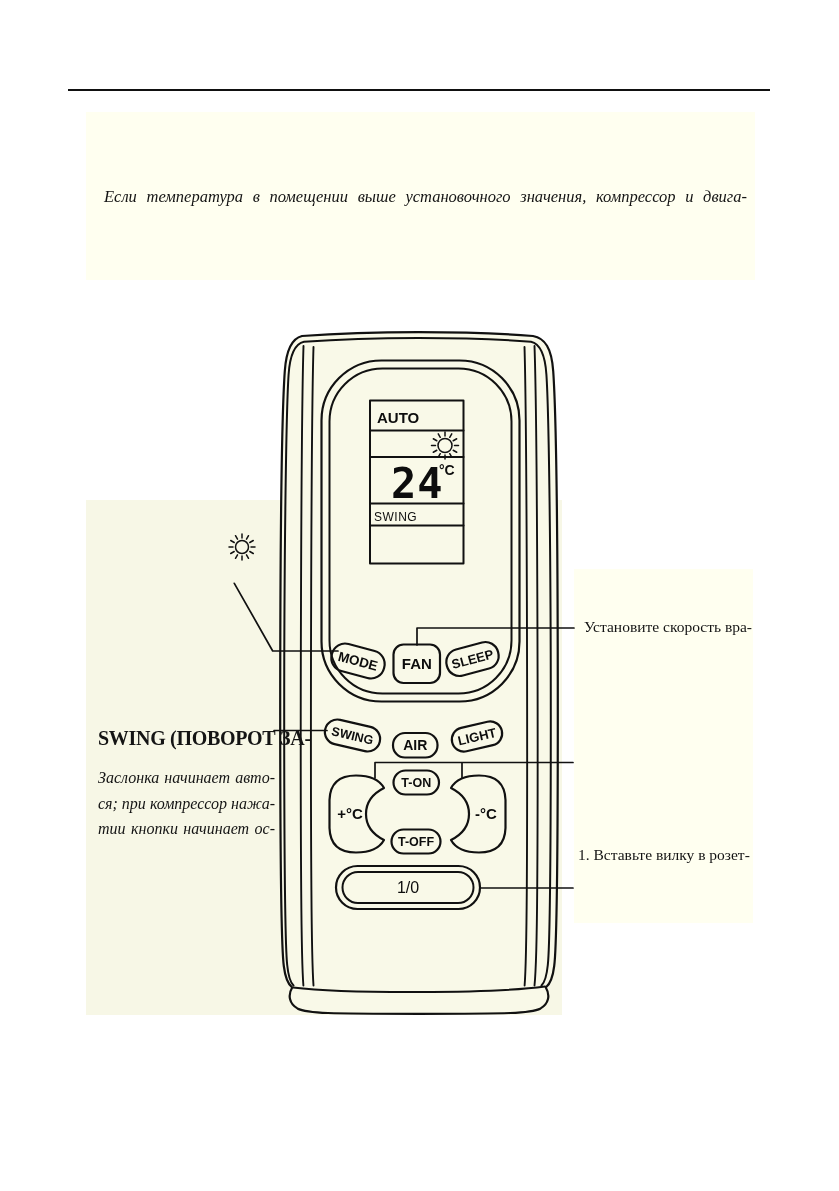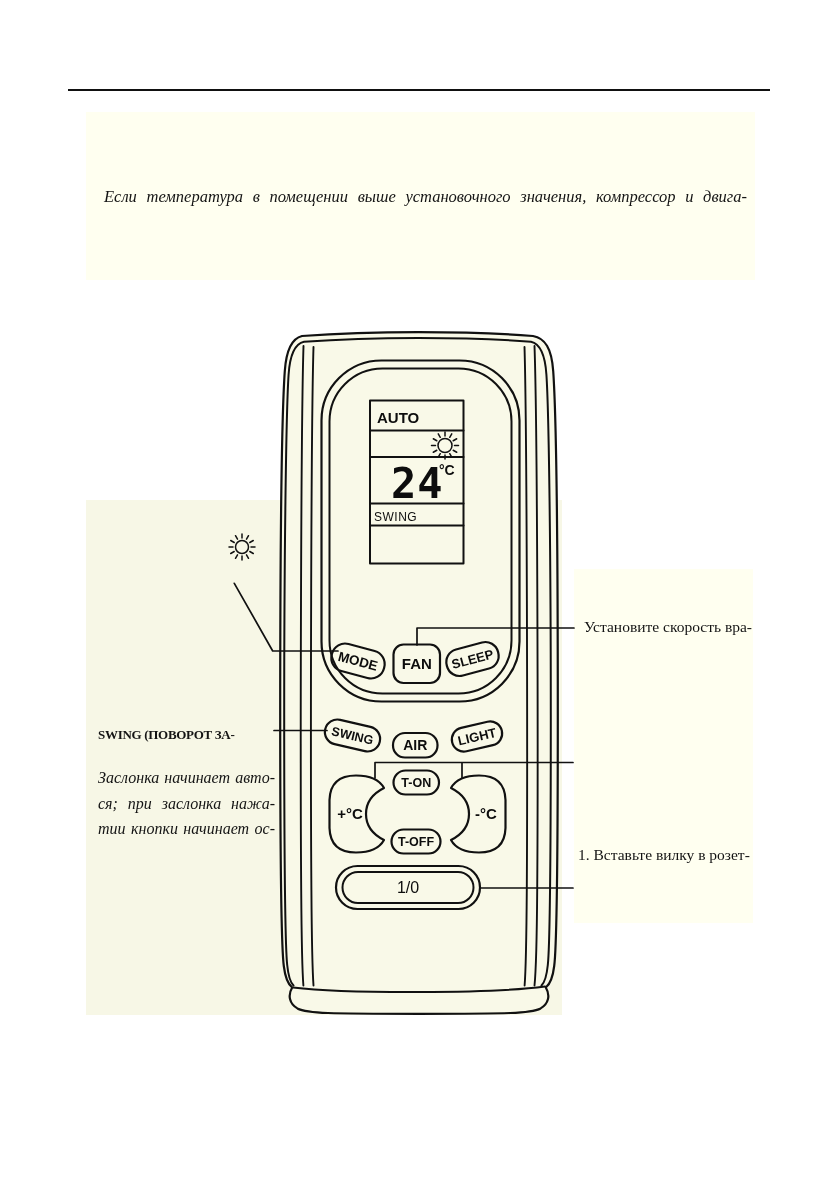--- a/index.html
+++ b/index.html
@@ -150,21 +150,21 @@
     <text class="btn-label" font-size="13" text-anchor="middle" transform="translate(477,736.5) rotate(-13)" y="4.6">LIGHT</text>
 
     <text class="btn-label" font-size="12.5" text-anchor="middle" x="416.3" y="787">T-ON</text>
     <text class="btn-label" font-size="12.5" text-anchor="middle" x="416" y="846">T-OFF</text>
     <text class="btn-label" font-size="15" text-anchor="middle" x="350" y="819">+°C</text>
     <text class="btn-label" font-size="15" text-anchor="middle" x="486" y="819">-°C</text>
     <text font-family="Liberation Sans, sans-serif" font-weight="500" font-size="16" text-anchor="middle" x="408" y="893">1/0</text>
   </g>
 </svg>
 
-<div class="abs sertext nowrap" style="left:98px;top:727px;font-size:13px;font-weight:700;letter-spacing:-0.3px;">SWING (ПОВОРОТ ЗА-</div>
+<div class="abs sertext nowrap" style="left:98px;top:727px;font-size:20px;font-weight:700;letter-spacing:-0.3px;">SWING (ПОВОРОТ ЗА-</div>
 <div class="abs" style="left:98px;top:765px;width:177px;font-size:16px;line-height:25.5px;">
   <div class="sertext just">Заслонка начинает авто-</div>
-  <div class="sertext just">ся; при заслонка нажа-</div>
+  <div class="sertext just">ся; при компрессор нажа-</div>
   <div class="sertext just">тии кнопки начинает ос-</div>
 </div>
 
 <div class="abs sertext nowrap" style="left:584px;top:618px;font-size:15.5px;">Установите скорость вра-</div>
 <div class="abs sertext nowrap" style="left:578px;top:846px;font-size:15.5px;">1. Вставьте вилку в розет-</div>
 
 </body></html>

